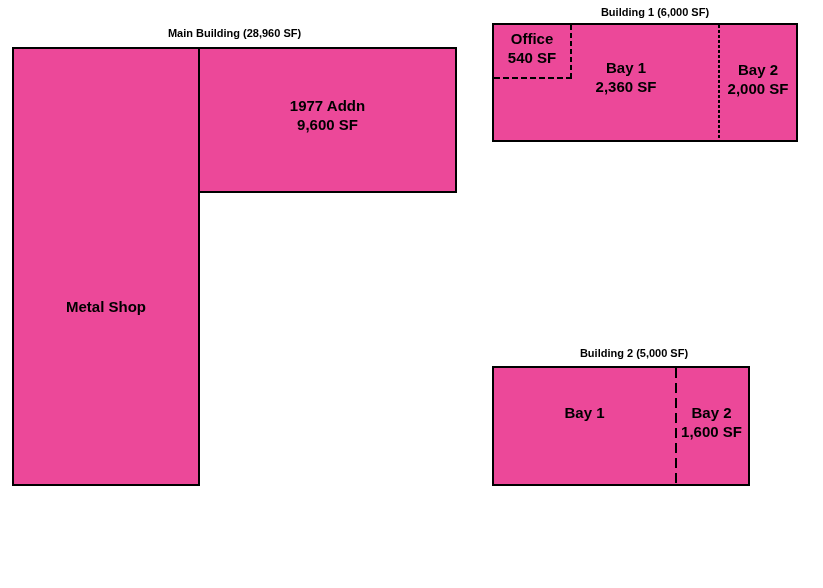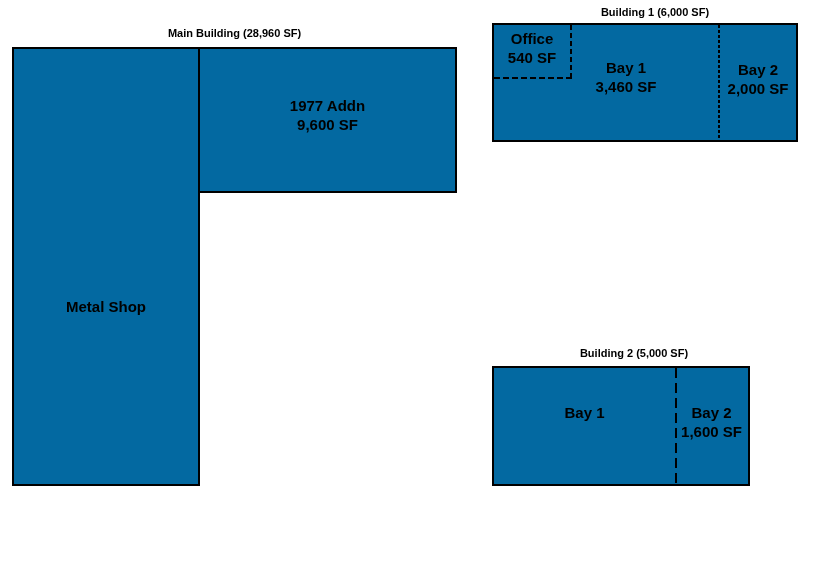--- a/index.html
+++ b/index.html
@@ -17,21 +17,21 @@
     text-align: center;
     font-size: 11px;
     font-weight: bold;
     line-height: 19px;
     white-space: nowrap;
   }
   .rect {
     position: absolute;
     box-sizing: border-box;
     border: 2px solid #000000;
-    background: #0369a1;
+    background: #ec4899;
   }
   .label {
     position: absolute;
     text-align: center;
     font-size: 15px;
     font-weight: bold;
     line-height: 19px;
     white-space: nowrap;
   }
   
@@ -71,21 +71,21 @@
 
     <div class="vline dash-small-v" style="left:224px; top:0; height:115px;"></div>
 
     <div class="label" style="left:0; top:4px; width:76px;">
       <div>Office</div>
       <div>540 SF</div>
     </div>
 
     <div class="label" style="left:62px; top:33px; width:140px;">
       <div>Bay 1</div>
-      <div>3,460 SF</div>
+      <div>2,360 SF</div>
     </div>
 
     <div class="label" style="left:226px; top:35px; width:76px;">
       <div>Bay 2</div>
       <div>2,000 SF</div>
     </div>
   </div>
 
   <div class="title" style="left:505px; top:344px; width:258px;">Building 2 (5,000 SF)</div>
 

